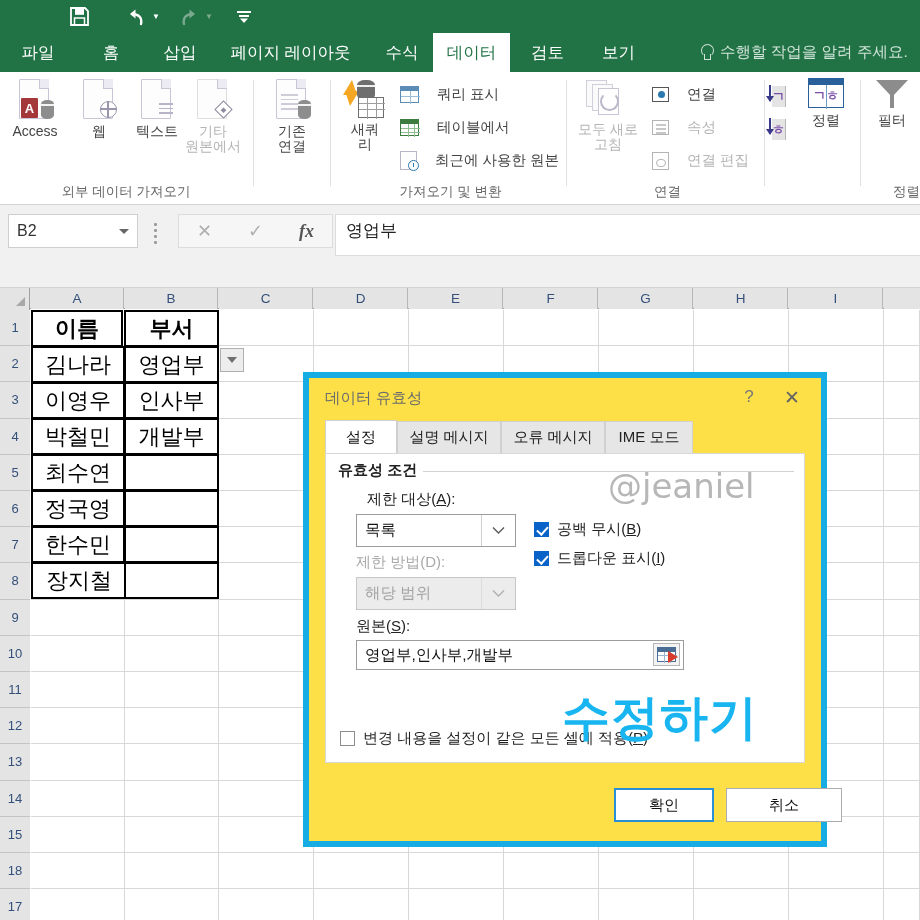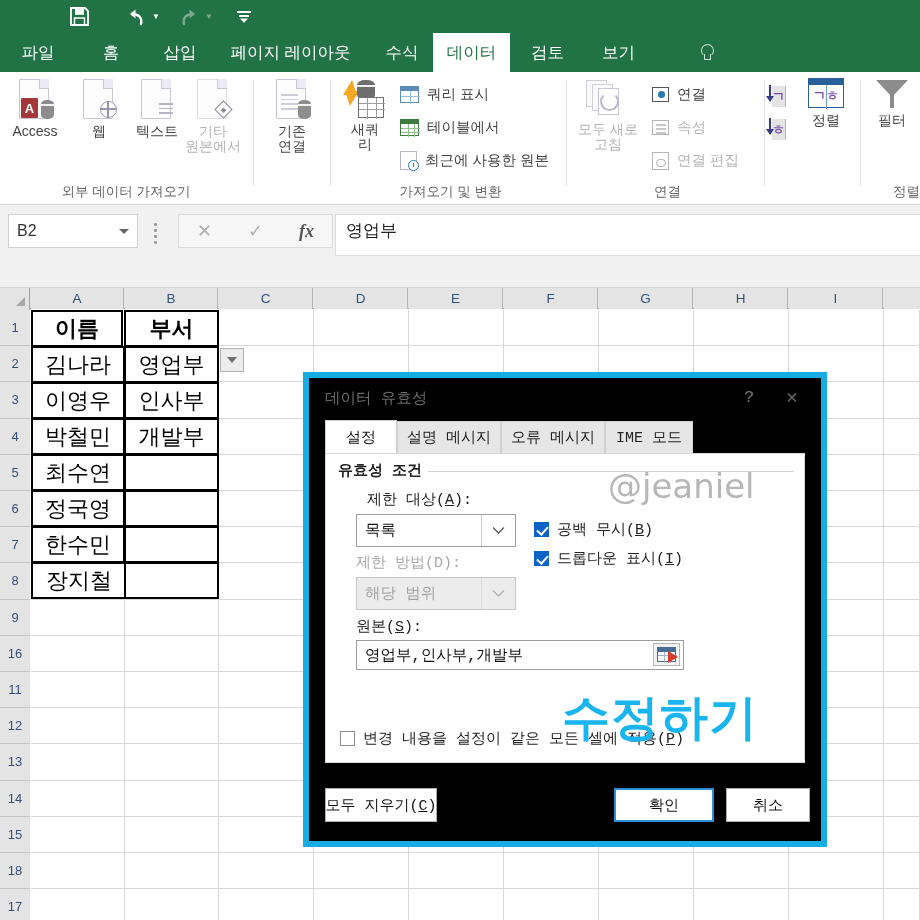--- a/index.html
+++ b/index.html
@@ -130,21 +130,21 @@
     position:absolute; left:15px; top:19px; width:26px; height:21px;
     background:#fff; border:1.5px solid #6e6e6e;
   }
   .newq-ico .tbl i{position:absolute;background:#9d9d9d;}
   .newq-ico .tbl .h1{left:0;top:5px;width:26px;height:1.2px;}
   .newq-ico .tbl .h2{left:0;top:11px;width:26px;height:1.2px;}
   .newq-ico .tbl .v1{left:8px;top:0;width:1.2px;height:21px;}
   .newq-ico .tbl .v2{left:17px;top:0;width:1.2px;height:21px;}
 
   .smallrow {
-    position:absolute; display:flex; align-items:center; gap:8px;
+    position:absolute; display:flex; align-items:center; gap:18px;
     font-size:14.5px; color:#444; white-space:nowrap;
   }
   .smallrow.dis { color:#b4b4b4; }
 
   .mini-grid {
     width:19px;height:17px;background:#fff;border:1.4px solid #5b8cb5;position:relative;flex:none;
   }
   .mini-grid .top{position:absolute;left:0;top:0;width:100%;height:4px;background:#5b8cb5;}
   .mini-grid i{position:absolute;background:#9bbdd8;}
   .mini-grid .hh{left:0;top:9px;width:19px;height:1.1px;}
@@ -263,22 +263,22 @@
   }
   .dd-arrow .a{width:0;height:0;border-left:5px solid transparent;border-right:5px solid transparent;border-top:6px solid #707070;}
 
   
   .dlg-outline {
     position:absolute; left:303px; top:372px; width:524px; height:475px;
     border:6px solid #17ace4; background:transparent; z-index:30;
   }
   .dlg {
     position:absolute; left:309px; top:378px; width:512px; height:463px;
-    background:#000000; z-index:31;
-    font-size:15px; color:#222;font-family:Liberation Mono, monospace;
+    background:#fde047; z-index:31;
+    font-size:15px; color:#222;
   }
   .dlg-title { position:absolute; left:16px; top:10px; font-size:15.5px; color:#6b6b6b; }
   .dlg-help { position:absolute; right:58px; top:6px; width:28px; height:26px;
     display:flex;align-items:center;justify-content:center;font-size:17px;color:#777;}
   .dlg-close { position:absolute; right:14px; top:6px; width:30px; height:26px;
     display:flex;align-items:center;justify-content:center;font-size:19px;color:#666;}
 
   .tabstrip { position:absolute; left:16px; top:43px; width:480px; height:32px; }
   .dtab {
     position:absolute; top:0; height:32px; padding:0 12px;
@@ -397,20 +397,21 @@
     <div class="tab" style="left:10px;width:56px">파일</div>
     <div class="tab" style="left:86px;width:50px">홈</div>
     <div class="tab" style="left:152px;width:56px">삽입</div>
     <div class="tab" style="left:218px;width:145px">페이지 레이아웃</div>
     <div class="tab" style="left:373px;width:58px">수식</div>
     <div class="tab active" style="left:433px;width:77px">데이터</div>
     <div class="tab" style="left:519px;width:57px">검토</div>
     <div class="tab" style="left:591px;width:55px">보기</div>
     <div class="tellme">
       <span class="bulb"></span>
+      <span>수행할 작업을 알려 주세요.</span>
     </div>
   </div>
 
   <div class="ribbon">
 
     <div class="rgroup" style="left:0px;width:252px">
       <div class="bigbtn" style="left:2px">
         <span class="doc-ico">
           <span class="page"></span>
             <span class="fold"></span>
@@ -794,21 +795,21 @@
     <div id="row-headers-host">
         <div class="rh" style="top: 22px; height: 36.2px;">1</div>
         <div class="rh" style="top: 58.2px; height: 36.2px;">2</div>
         <div class="rh" style="top: 94.4px; height: 36.2px;">3</div>
         <div class="rh" style="top: 130.6px; height: 36.2px;">4</div>
         <div class="rh" style="top: 166.8px; height: 36.2px;">5</div>
         <div class="rh" style="top: 203px; height: 36.2px;">6</div>
         <div class="rh" style="top: 239.2px; height: 36.2px;">7</div>
         <div class="rh" style="top: 275.4px; height: 36.2px;">8</div>
         <div class="rh" style="top: 311.6px; height: 36.2px;">9</div>
-        <div class="rh" style="top: 347.8px; height: 36.2px;">16</div>
+        <div class="rh" style="top: 347.8px; height: 36.2px;">10</div>
         <div class="rh" style="top: 384px; height: 36.2px;">11</div>
         <div class="rh" style="top: 420.2px; height: 36.2px;">12</div>
         <div class="rh" style="top: 456.4px; height: 36.2px;">13</div>
         <div class="rh" style="top: 492.6px; height: 36.2px;">14</div>
         <div class="rh" style="top: 528.8px; height: 36.2px;">15</div>
         <div class="rh" style="top: 565px; height: 36.2px;">18</div>
         <div class="rh" style="top: 601.2px; height: 36.2px;">17</div>
       </div>
 
     <div class="dcell hdr" style="left:31px;top:22px;width:92px;height:37px">이름</div>
@@ -905,23 +906,20 @@
           </span>
         <span class="ar"></span>
       </div>
 
       <div class="cbx-row" style="left:14px;top:275px">
         <span class="cbx"></span>
         <span><span>변경 내용을 설정이 같은 모든 셀에 적용(</span><span class="u">P</span><span>)</span></span>
       </div>
     </div>
 
-    <div class="btn" style="left:16px;top:410px;width:112px;height:34px">
-      <span><span>모두 지우기(</span><span class="u">C</span><span>)</span></span>
-    </div>
     <div class="btn primary" style="left:305px;top:410px;width:100px;height:34px">확인</div>
-    <div class="btn" style="left:417px;top:410px;width:84px;height:34px">취소</div>
+    <div class="btn" style="left:417px;top:410px;width:116px;height:34px">취소</div>
   </div>
 
   <div class="watermark">@jeaniel</div>
   <div class="bigblue">수정하기</div>
 
 </div>
 
 </body></html>

